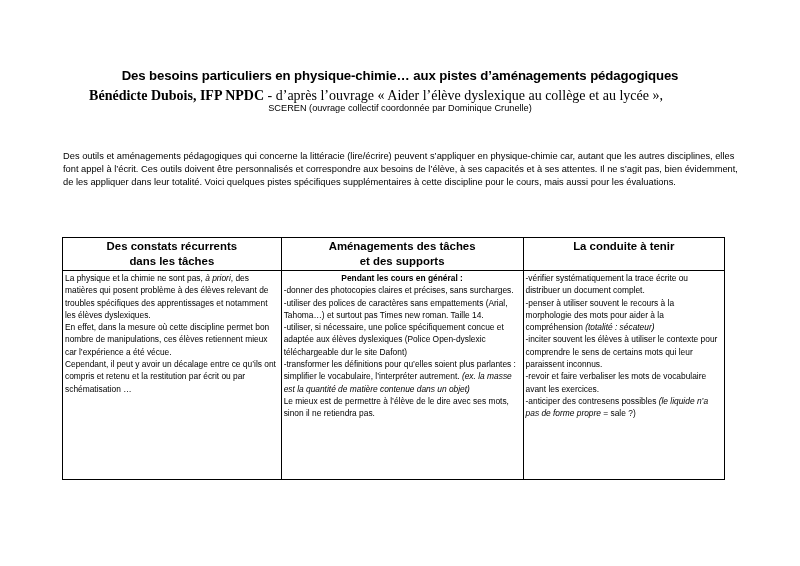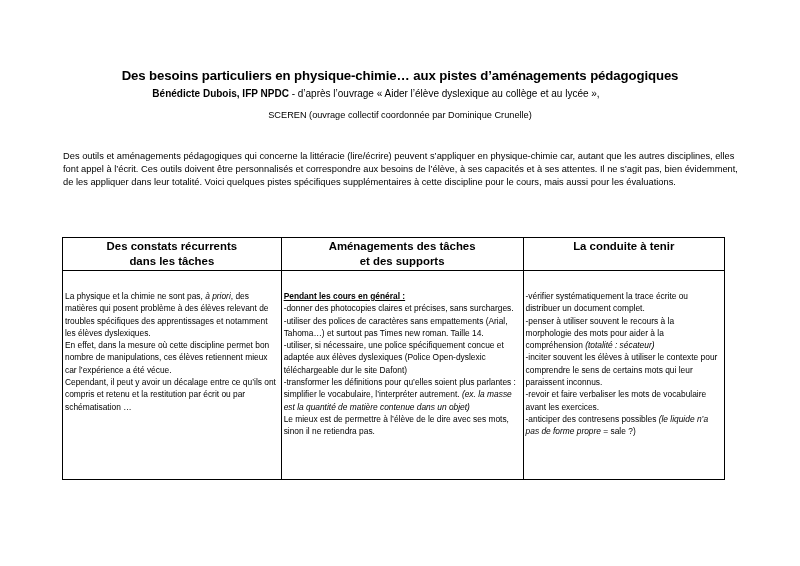--- a/index.html
+++ b/index.html
@@ -1,35 +1,35 @@
 <!DOCTYPE html>
 <html><head>
 <meta charset="utf-8">
 <style>
   html, body { margin: 0; padding: 0; background: #ffffff; }
   body { width: 800px; height: 566px; position: relative; overflow: hidden;
          font-family: "Liberation Sans", sans-serif; color: #000; }
   .title { position: absolute; top: 68px; left: 0; width: 800px; text-align: center;
            font-weight: bold; font-size: 13.2px; letter-spacing: -0.1px; }
   .sub1 { position: absolute; top: 88px; left: 0; width: 752px; text-align: center;
-          font-size: 10px; }
+          font-size: 14px; font-family: Liberation Serif, serif; }
   .sub1 b { font-weight: bold; }
   .sub2 { position: absolute; top: 103px; left: 0; width: 800px; text-align: center;
-          font-size: 9.2px; margin-top: 7px; }
+          font-size: 9.2px; }
   .intro { position: absolute; top: 150px; left: 63px; width: 680px;
            font-size: 9.3px; line-height: 12.8px; }
   .intro b { font-weight: normal; }
   table.grid { position: absolute; top: 237px; left: 62px; width: 663px; height: 243px;
                border-collapse: collapse; table-layout: fixed; }
   table.grid td, table.grid th { border: 1.4px solid #000; vertical-align: top; padding: 0 2px; }
   table.grid th { height: 31px; font-size: 11.4px; font-weight: bold; text-align: center;
                   line-height: 15px; padding-top: 1px; }
-  table.grid td { font-size: 8.4px; line-height: 12.3px; padding-top: 19px; }
+  table.grid td { font-size: 8.4px; line-height: 12.3px; padding-top: 1px; }
   .col1 { width: 216px; } .col2 { width: 239px; } .col3 { width: 199px; }
-  .subhead { text-align: left; font-weight: bold; text-decoration: underline; display: block; }
+  .subhead { text-align: center; font-weight: bold; display: block; }
   .it { font-style: italic; }
   .line { display: block; }
 </style>
 </head>
 <body>
 
 <div class="title">Des besoins particuliers en physique-chimie… aux pistes d’aménagements pédagogiques</div>
 <div class="sub1"><b>Bénédicte Dubois, IFP NPDC</b><span> - d’après l’ouvrage « Aider l’élève dyslexique au collège et au lycée »,</span></div>
 <div class="sub2">SCEREN (ouvrage collectif coordonnée par Dominique Crunelle)</div>
 

